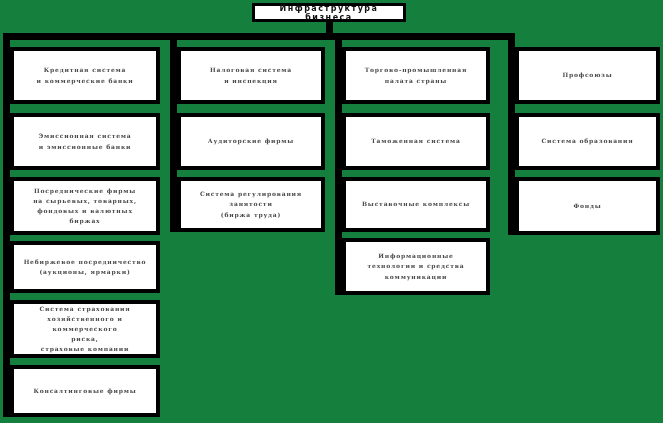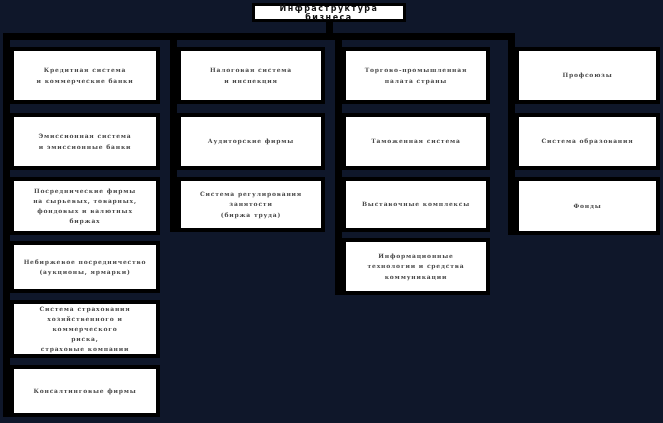--- a/index.html
+++ b/index.html
@@ -1,21 +1,21 @@
 <!DOCTYPE html>
 <html><head>
 <meta charset="utf-8">
 <style>
   html, body { margin: 0; padding: 0; }
   body { font-family: "DejaVu Sans", sans-serif; }
   #stage {
     position: relative;
     width: 663px;
     height: 423px;
-    background: #0f172a;
+    background: #15803d;
     overflow: hidden;
   }
   .line {
     position: absolute;
     background: #000;
   }
   .box {
     position: absolute;
     box-sizing: border-box;
     background: #ffffff;

